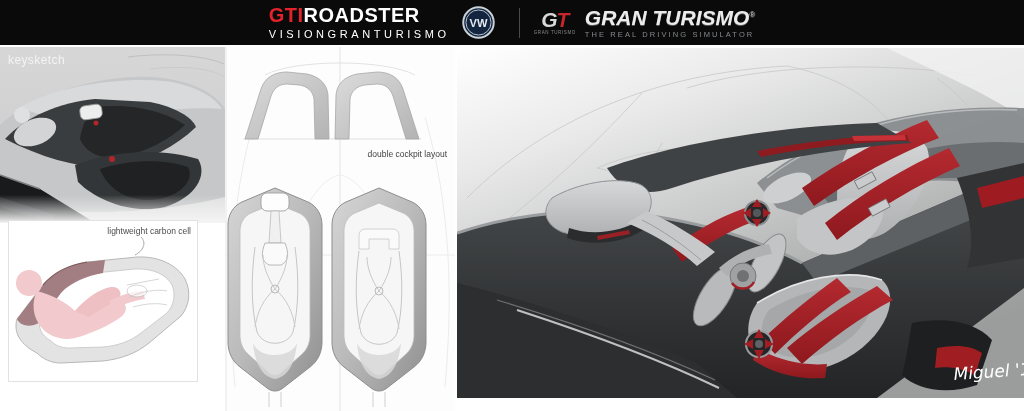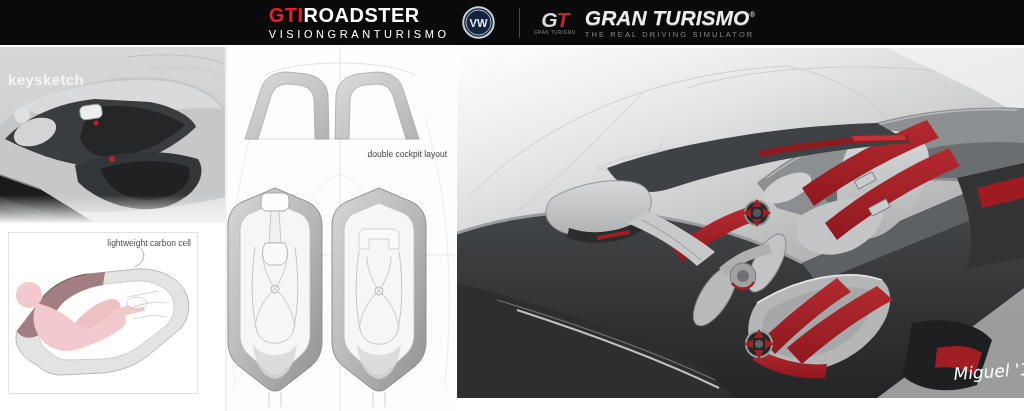--- a/index.html
+++ b/index.html
@@ -23,26 +23,26 @@
   .gt-mark .g{color:#d9d9d9;} .gt-mark .t{color:#c4262c;}
   .gt-badge-caption{font-size:4.5px;color:#8b8b8b;letter-spacing:.6px;margin-top:1px;}
   .gtword{line-height:1;}
   .gtword-line1{font-style:italic;font-weight:900;font-size:21px;color:#ececec;
     text-shadow:0 1px 0 #5a5a5a;}
   .gtword-line1 sup{font-size:8px;font-weight:400;color:#cfcfcf;}
   .gtword-line2{font-size:7.5px;color:#86898d;letter-spacing:2.1px;margin-top:3px;font-style:normal;}
   
   .panel{position:absolute;}
   .p-keysketch{left:0;top:47px;width:225px;height:176px;}
-  .p-carbon{left:8px;top:232px;width:190px;height:162px;background:#ffffff;border:1px solid #e2e2e2;box-sizing:border-box;}
+  .p-carbon{left:8px;top:220px;width:190px;height:162px;background:#ffffff;border:1px solid #e2e2e2;box-sizing:border-box;}
   .p-layout{left:225px;top:47px;width:230px;height:364px;background:#fca5a5;}
   .p-render{left:457px;top:48px;width:567px;height:350px;}
   .panel svg{display:block;}
   .anno{position:absolute;font-family:"Liberation Sans",sans-serif;}
-  .ks-label{left:8px;top:24px;font-size:15px;color:#f4f4f4;letter-spacing:.4px;font-weight:bold;}
+  .ks-label{left:8px;top:6px;font-size:12px;color:#f4f4f4;letter-spacing:.4px;}
   .cc-label{right:6px;top:5px;font-size:8.5px;color:#4c4c4c;}
   .cl-label{right:8px;top:102px;font-size:8.5px;color:#3f3f3f;}
 </style>
 </head>
 <body>
 
 <div class="header">
   <div class="brand">
     <div class="brand-line1"><span class="gti">GTI</span><span class="roadster">ROADSTER</span></div>
     <div class="brand-line2">VISIONGRANTURISMO</div>

